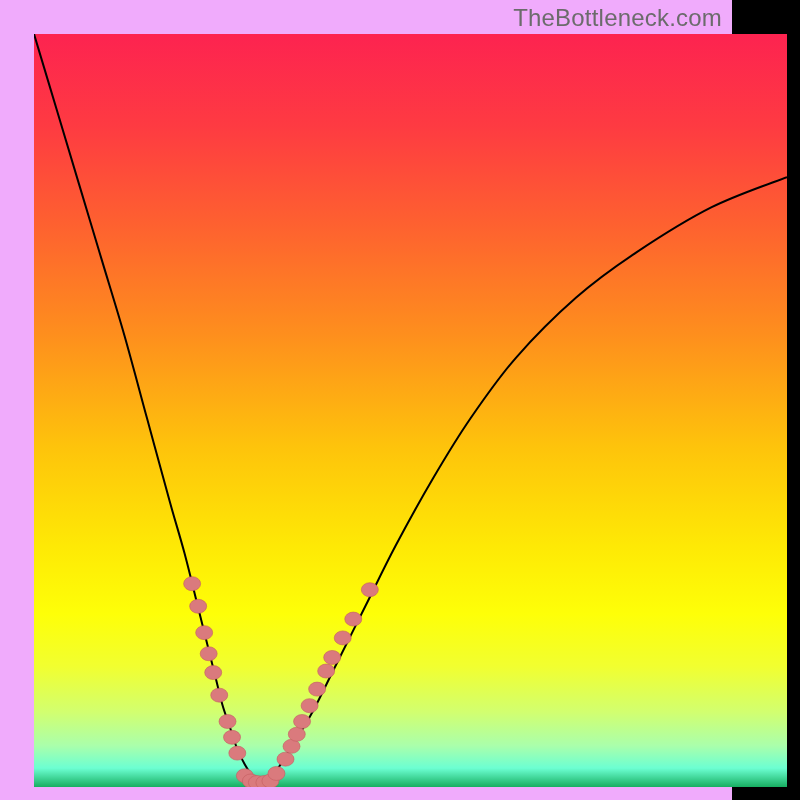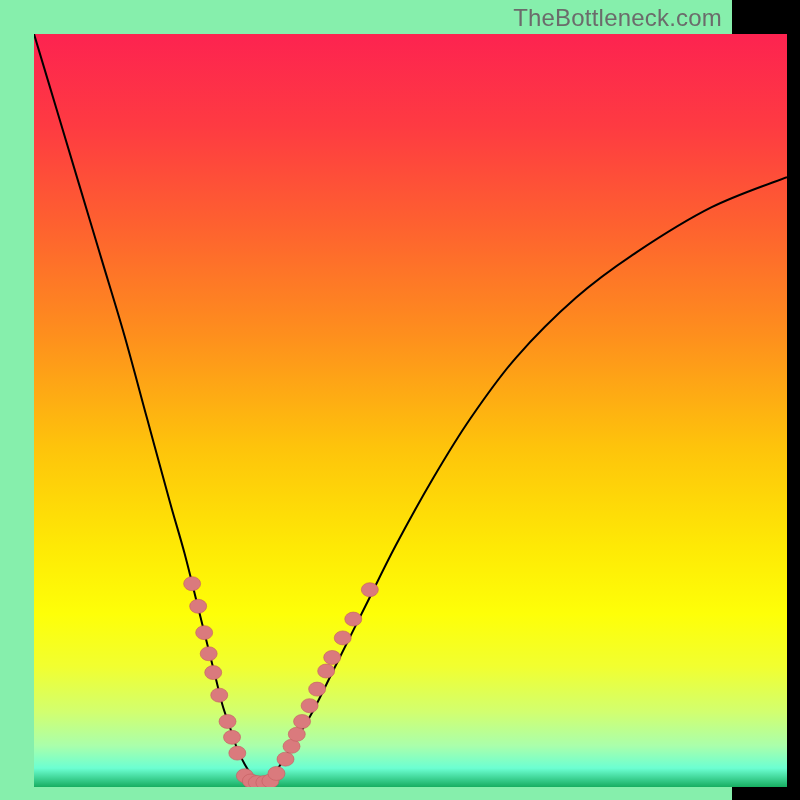--- a/index.html
+++ b/index.html
@@ -10,21 +10,21 @@
     background: #000;
     overflow: hidden;
     font-family: Arial, Helvetica, sans-serif;
   }
   .frame {
     position: absolute;
     left: 0;
     top: 0;
     width: 732px;
     height: 800px;
-    background: #86efac;
+    background: #f0abfc;
   }
   .watermark {
     position: absolute;
     top: 4px;
     right: 10px;
     font-size: 24px;
     font-weight: 500;
     color: #6b6b6b;
     letter-spacing: 0.2px;
   }

